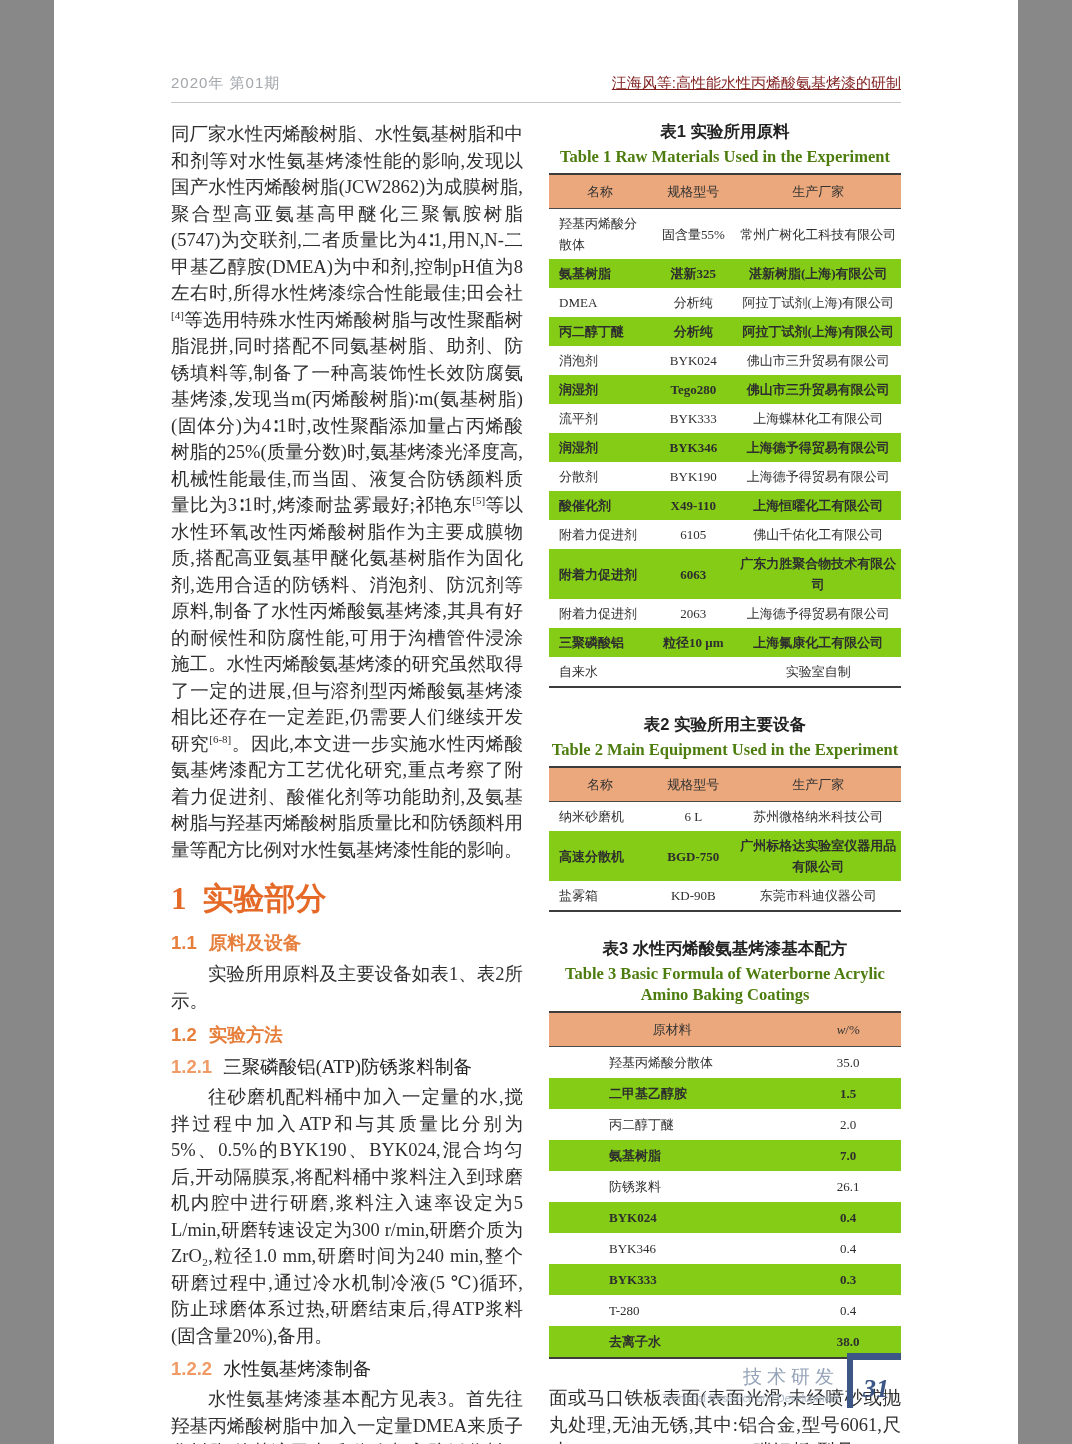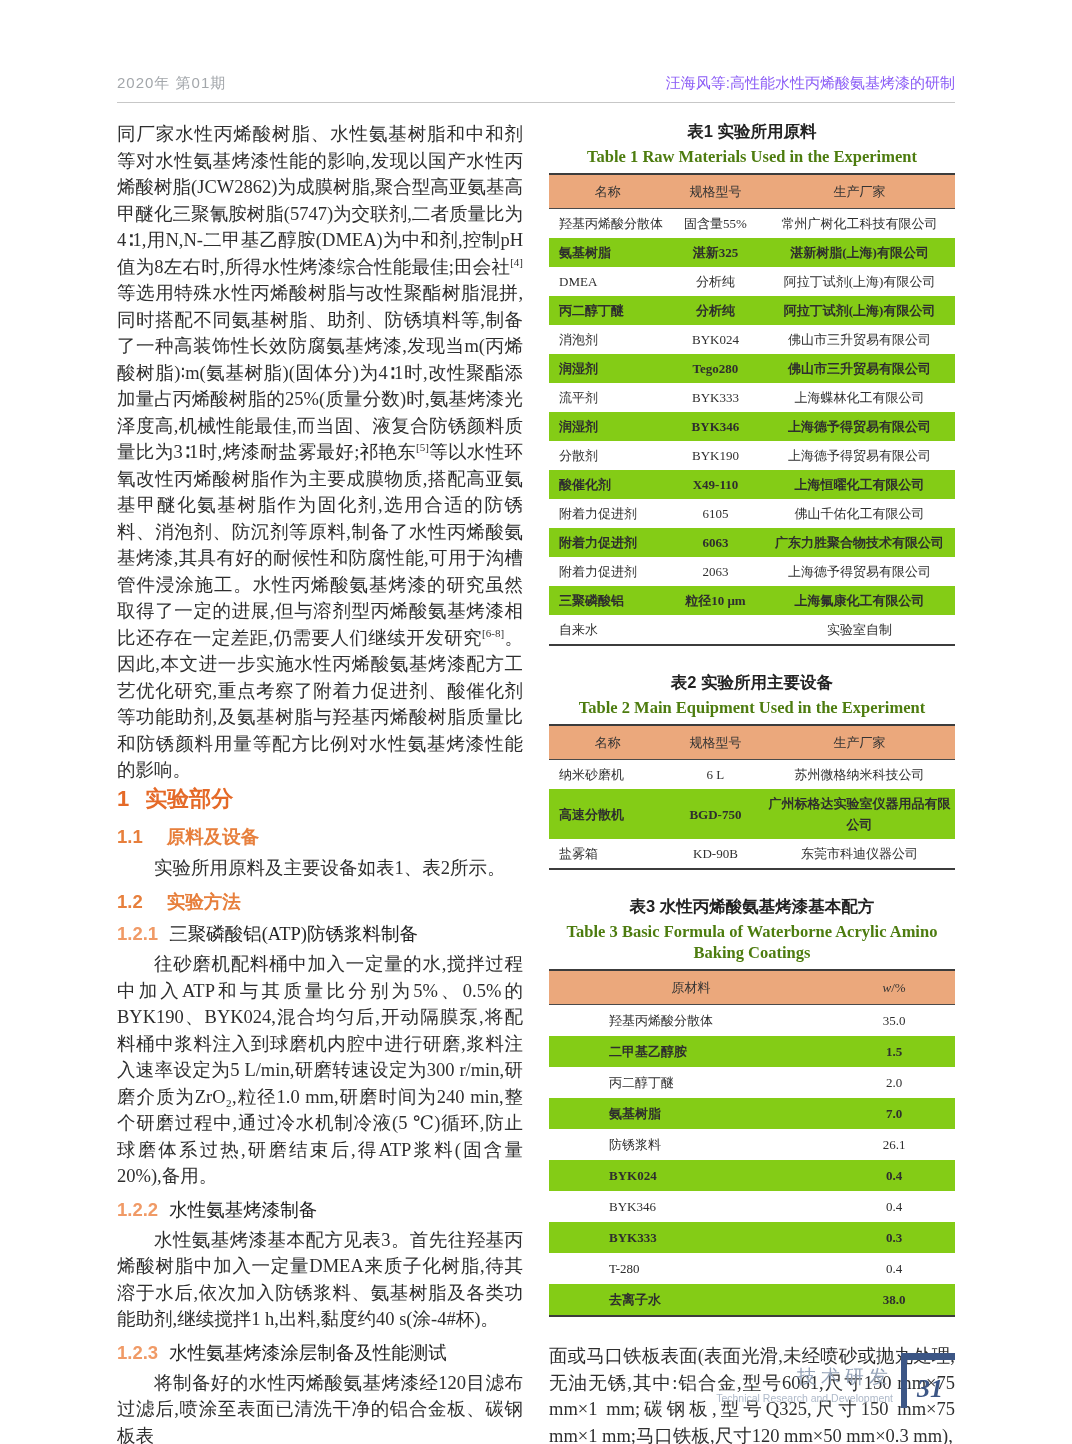--- a/index.html
+++ b/index.html
@@ -1,49 +1,49 @@
 <!DOCTYPE html>
 <html><head>
 <meta charset="utf-8">
 <style>
   * { margin:0; padding:0; box-sizing:border-box; }
   html,body { background:#888; }
   .page {
-    position:relative; width:1072px; height:1444px; margin:0 auto;
+    position:relative; width:964px; height:1444px; margin:0 auto;
     background:#ffffff; overflow:hidden;
     font-family:"Liberation Serif","DejaVu Serif",serif;
     color:#2e2e2e;
   }
   
   .runhead {
     margin:74px 117px 0 117px;
     display:flex; justify-content:space-between; align-items:flex-end;
     padding-bottom:9px; border-bottom:1px solid #c7c7c7;
     font-family:"Liberation Sans","DejaVu Sans",sans-serif;
     font-size:15px;
   }
   .runhead .issue { color:#a3a7ab; letter-spacing:1px; }
-  .runhead .rtitle { color:#8b5cf6; }
+  .runhead .rtitle { color:#7f1d1d;text-decoration:underline; }
   
   .content { display:flex; gap:26px; padding:18px 117px 0 117px; }
   .col { flex:1 1 0; min-width:0; }
   
   .para {
     font-size:18.5px; line-height:26.5px; text-align:justify;
     color:#2e2e2e;
   }
   .para.indent { text-indent:2em; }
   .sup { font-size:11px; vertical-align:super; line-height:0; }
   
-  .h1 { margin:0 0 10px 0; font-family:Liberation Sans, sans-serif;
-        font-size:22px; font-weight:bold; color:#e56a28; }
+  .h1 { margin:15px 0 10px 0; font-family:Liberation Serif, serif;
+        font-size:31px; font-weight:bold; color:#e56a28; }
   .h1 .num { margin-right:16px; }
   .h2 { margin:8px 0 6px 0; font-family:"Liberation Sans","DejaVu Sans",sans-serif;
         font-size:18.5px; font-weight:bold; color:#e77f3c; }
-  .h2 .num { margin-right:24px; }
+  .h2 .num { margin-right:12px; }
   .h3 { margin:7px 0 5px 0; font-size:18.5px; }
   .h3 .num { font-family:"Liberation Sans","DejaVu Sans",sans-serif;
              font-weight:bold; color:#f09a66; margin-right:11px; }
   .h3 .title { color:#222; }
   
   .tblock { margin-bottom:26px; }
   .cap { text-align:center; }
   .cap-cn { font-size:16.5px; font-weight:bold; color:#222;
             font-family:"Liberation Sans","DejaVu Sans",sans-serif; margin-bottom:3px; }
   .cap-en { font-size:16.5px; font-weight:bold; color:#4d7c0f;

